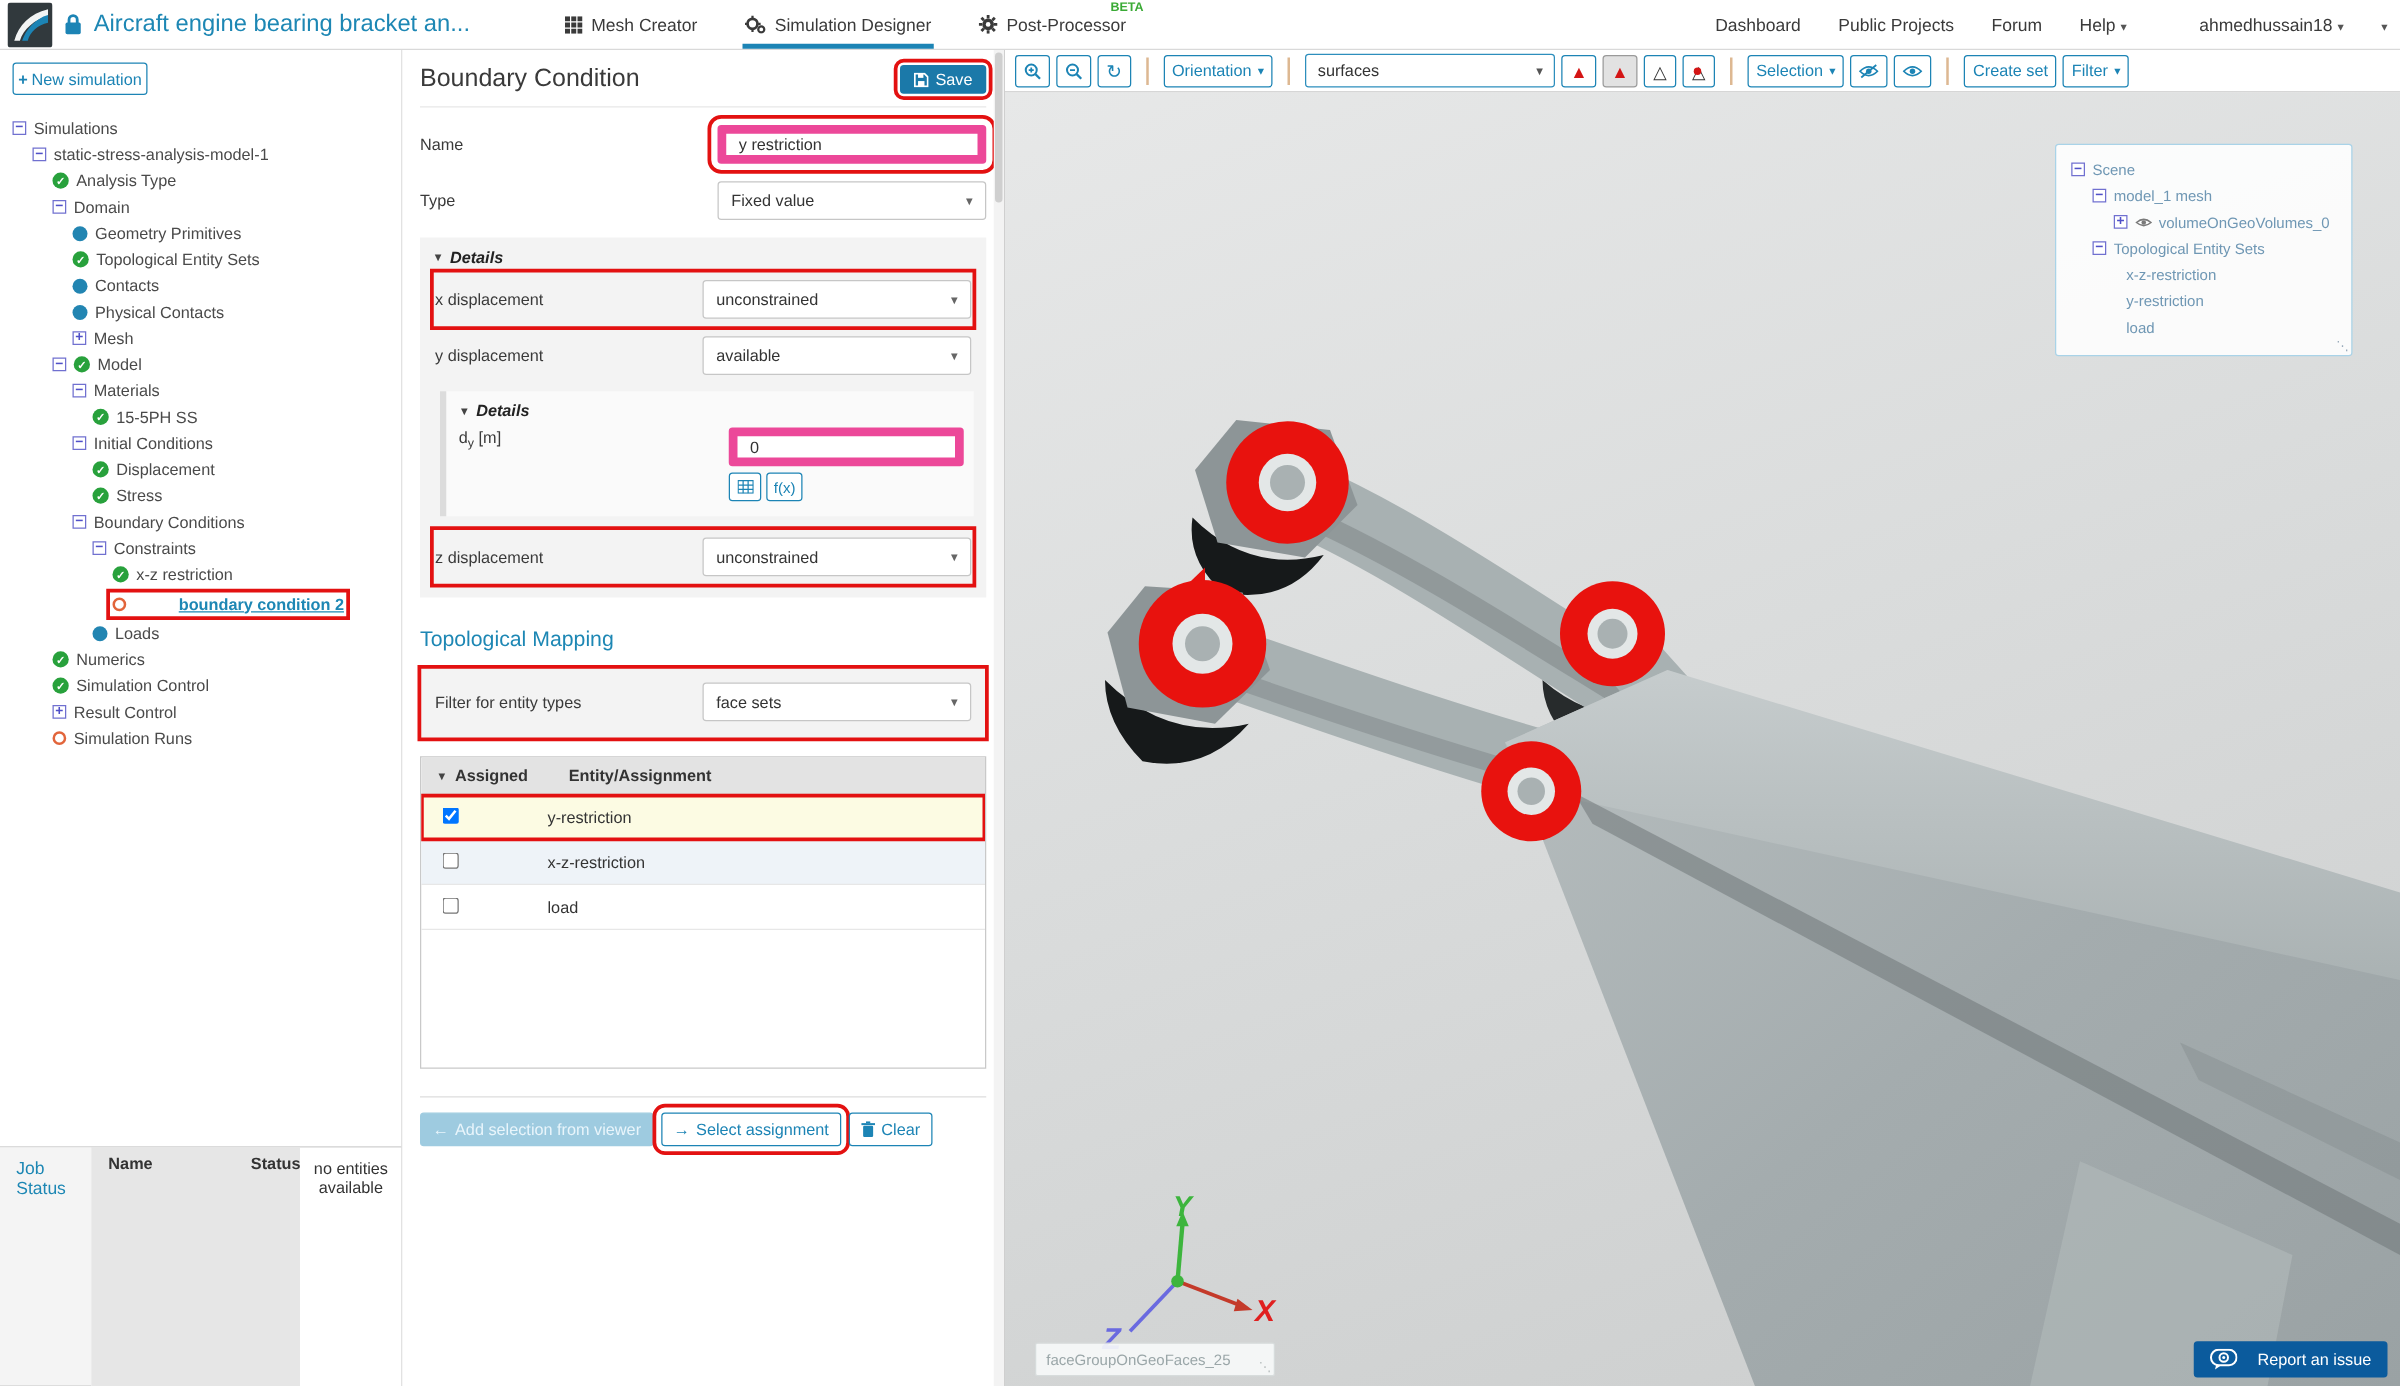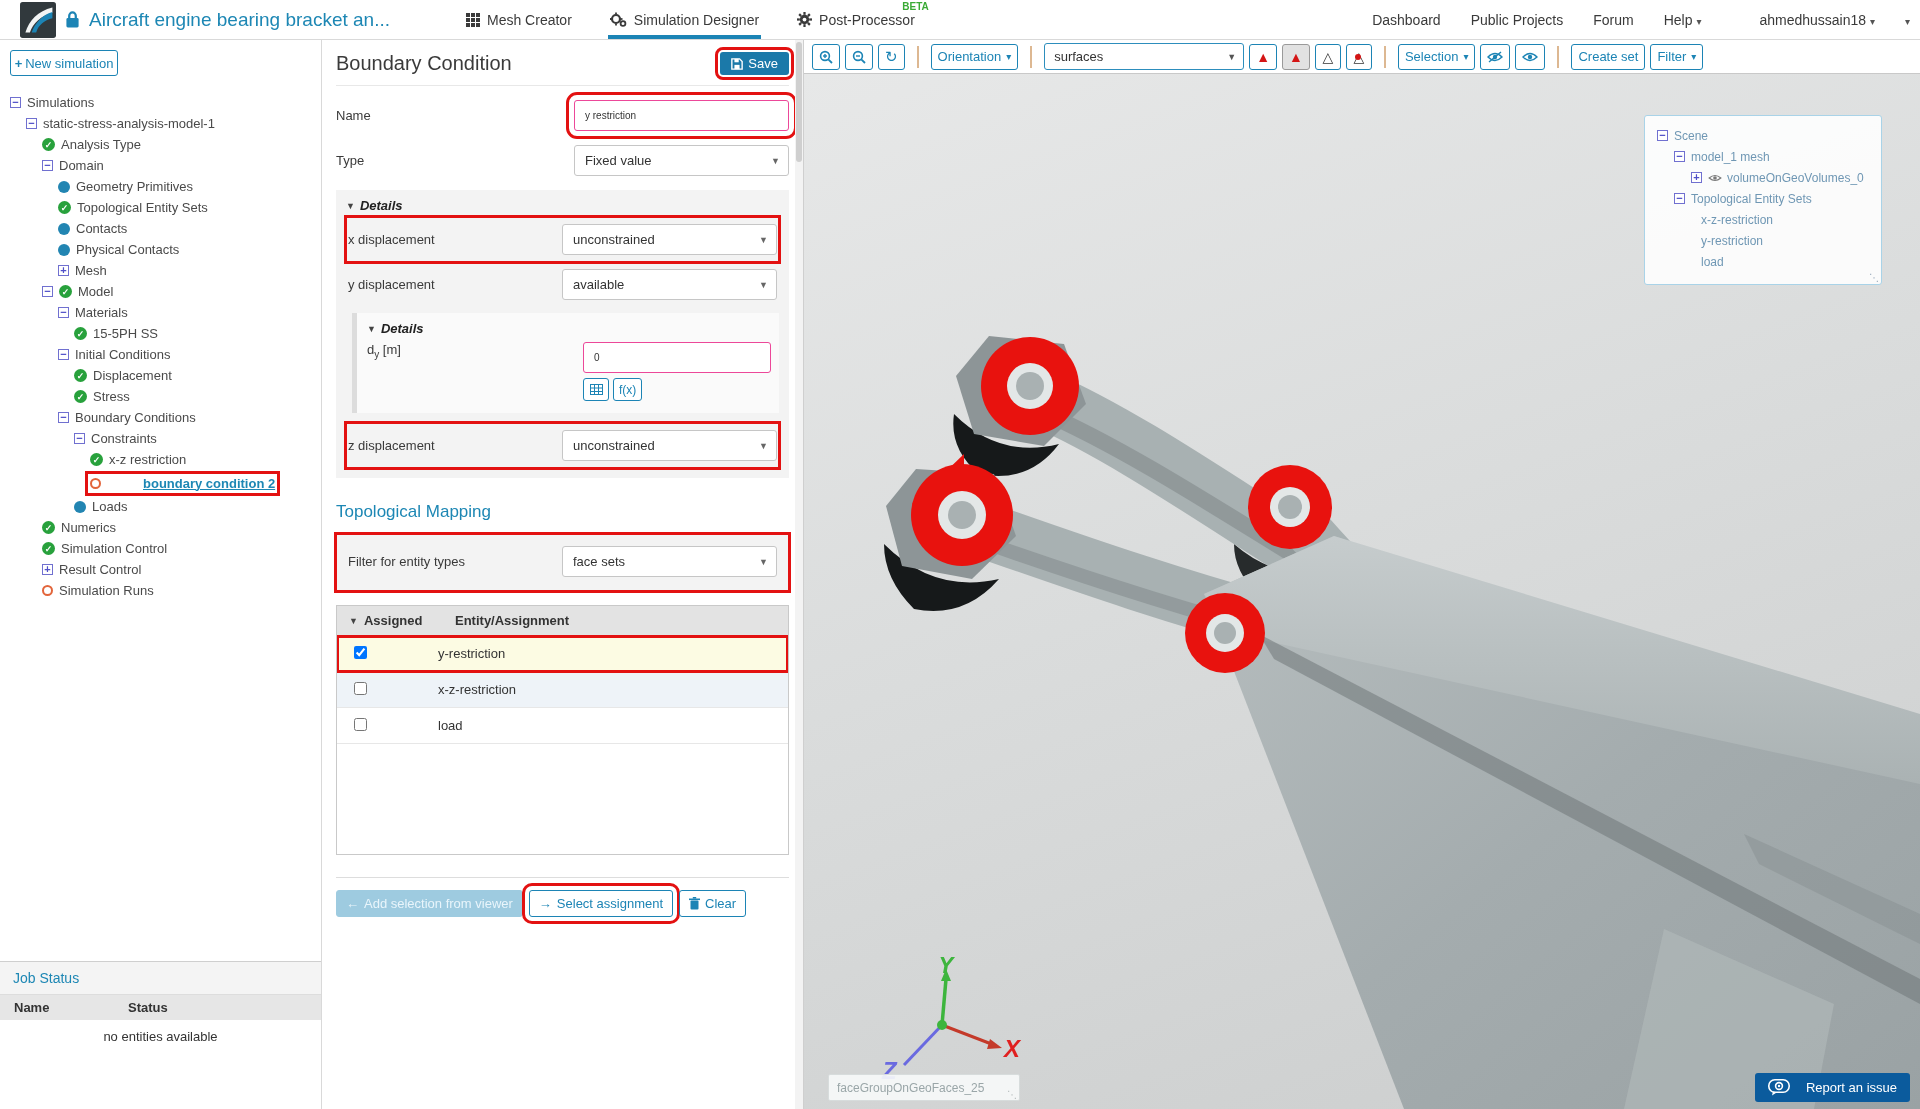--- a/index.html
+++ b/index.html
@@ -1,20 +1,20 @@
 <!DOCTYPE html>
 <html><head>
 <meta charset="utf-8">
 <style>
   * { box-sizing: border-box; margin: 0; padding: 0; }
   html,body { width:1920px; height:1109px; overflow:hidden; font-family:"Liberation Sans", sans-serif; background:#fff; }
   .app { display:grid; grid-template-rows:40px 1069px; grid-template-columns:322px 482px 1fr; width:1920px; height:1109px; }
 
   
-  .navbar { grid-column:1/4; display:flex; align-items:stretch; border-bottom:1px solid #d9d9d9; background:#fff; padding:0 10px 0 20px; }
+  .navbar { grid-column:1/4; display:flex; align-items:stretch; border-bottom:1px solid #d9d9d9; background:#fff; padding:0 10px 0 6px; }
   .brand { display:flex; align-items:center; gap:9px; width:420px; }
   .brand-title { color:#1d87b4; font-size:19px; white-space:nowrap; }
   .tabs { display:flex; align-items:stretch; gap:34px; margin-left:24px; }
   .tab { display:flex; align-items:center; gap:7px; font-size:14px; color:#3a3a3a; cursor:pointer; position:relative; padding:0 2px; }
   .tab.active { border-bottom:4px solid #1c84b5; padding-top:4px; }
   .beta { position:absolute; top:1px; right:-12px; color:#3aaa35; font-size:10px; font-weight:bold; }
   .nav-right { margin-left:auto; display:flex; align-items:center; gap:30px; font-size:14px; color:#3a3a3a; }
   .nav-link { cursor:pointer; }
   .caret { font-size:10px; color:#555; }
 
@@ -24,36 +24,36 @@
   .tree { padding:6px 4px 0 4px; flex:0 0 auto; }
   .trow { display:flex; align-items:center; height:21px; font-size:13px; color:#4a4a4a; cursor:pointer; }
   .lvl0{padding-left:6px;} .lvl1{padding-left:22px;} .lvl2{padding-left:38px;} .lvl3{padding-left:54px;} .lvl4{padding-left:70px;} .lvl5{padding-left:86px;}
   .ico { display:inline-flex; align-items:center; justify-content:center; margin-right:6px; flex:0 0 auto; }
   .ico.box { width:11px; height:11px; border:1px solid #7070d0; color:#5050c8; font-size:11px; line-height:9px; background:#fff; font-weight:bold; }
   .ico.check { width:13px; height:13px; border-radius:50%; background:#28a13c; color:#fff; font-size:9px; font-weight:bold; }
   .ico.dot { width:12px; height:12px; border-radius:50%; background:#2285b2; }
   .ico.circle { width:11px; height:11px; border-radius:50%; border:2px solid #e2653b; background:transparent; }
   .hl-red { outline:3px solid #e31111; outline-offset:2px; }
   .trow.current .tlabel { color:#1d87b4; font-weight:bold; text-decoration:underline;margin-left:36px; }
-  .job-status { margin-top:auto; border-top:1px solid #cfcfcf; height:148px; display:flex; flex-direction:column; }
+  .job-status { margin-top:auto; border-top:1px solid #cfcfcf; height:192px; display:flex; flex-direction:row; }
   .job-head { background:#f4f4f4; border-bottom:1px solid #ddd; color:#1d87b4; font-size:14px; padding:8px 13px; }
   .job-cols { display:flex; background:#e6e6e6; font-size:13px; font-weight:bold; color:#333; padding:5px 0; }
   .job-cols .c1 { padding-left:14px; width:128px; } .job-cols .c2 { }
   .job-empty { text-align:center; font-size:13px; color:#333; padding-top:9px; }
 
   
   .panel { border-right:1px solid #cfcfcf; background:#fff; padding:0 14px; position:relative; overflow:hidden; }
   .panel-scrollbar { position:absolute; right:0; top:0; bottom:0; width:8px; background:#f3f3f3; }
   .panel-scrollbar .thumb { position:absolute; top:2px; left:1px; width:6px; height:120px; background:#cfcfcf; border-radius:3px; }
   .panel-title-row { display:flex; align-items:center; justify-content:space-between; padding:12px 0 10px 0; border-bottom:1px solid #e8e8e8; }
   .panel-title { font-size:20px; color:#3a3a3a; }
   .btn-save { display:flex; align-items:center; gap:5px; background:#1b79a9; color:#fff; border:none; border-radius:3px; font-size:13px; padding:4px 11px; cursor:pointer; }
   .field-row { display:flex; align-items:center; justify-content:space-between; margin:14px 0; }
   .field-label { font-size:13px; color:#3a3a3a; }
-  .tinput { width:215px; height:31px; border:1px solid #ec4899; border-radius:3px; font-size:10px; color:#333; padding:0 10px; font-family:"Liberation Sans",sans-serif; }
+  .tinput { width:215px; height:31px; border:7px solid #ec4899; border-radius:3px; font-size:13px; color:#333; padding:0 10px; font-family:"Liberation Sans",sans-serif; }
   .tselect { width:215px; height:31px; border:1px solid #c6c6c6; border-radius:3px; background:#fff; display:flex; align-items:center; justify-content:space-between; padding:0 8px 0 10px; font-size:13px; color:#333; cursor:pointer; }
   .tselect .sel-caret { font-size:9px; color:#666; }
   .gray-sec { background:#f3f3f3; padding:8px 10px 10px 10px; margin:10px 0 0 0; }
   .sec-head { font-size:13px; font-style:italic; font-weight:bold; color:#222; display:flex; align-items:center; gap:5px; margin-bottom:4px; }
   .tri { font-size:9px; color:#444; }
   .disp-row { display:flex; align-items:center; justify-content:space-between; padding:7px 2px; }
   .nested { background:#fafafa; border-left:5px solid #dcdcdc; margin:6px 0 4px 6px; padding:8px 8px 12px 10px; }
   .dy-row { display:flex; justify-content:space-between; margin-top:6px; }
   .dy-ctrl { width:188px; }
   .dy-ctrl .tinput { width:188px; }

